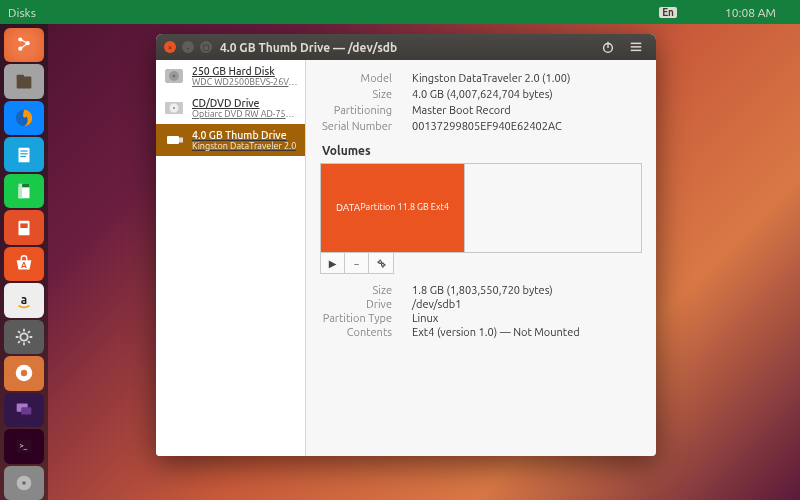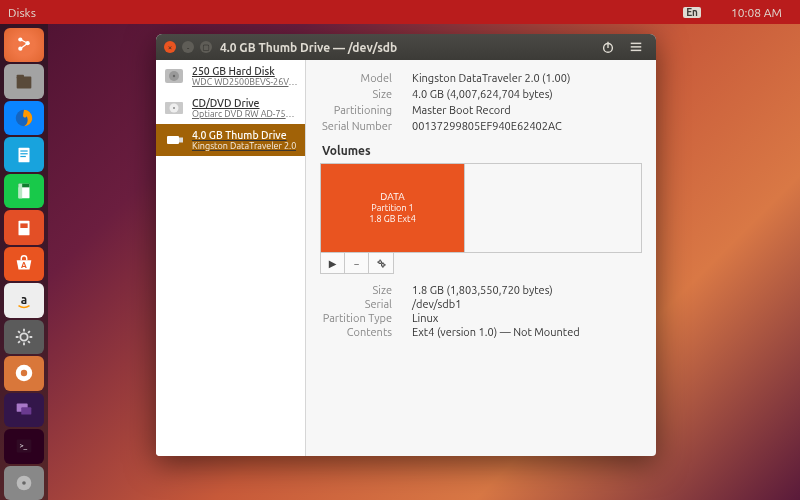--- a/index.html
+++ b/index.html
@@ -1,21 +1,21 @@
 <!DOCTYPE html>
 <html><head>
 <meta charset="utf-8">
 <style>
   * { box-sizing: border-box; margin: 0; padding: 0; font-family: Ubuntu, "Segoe UI", sans-serif; }
   body { width: 800px; height: 500px; overflow: hidden; background: linear-gradient(135deg, #4a1030 0%, #6b1e3f 25%, #c85a3a 55%, #d97845 75%, #5a1a3a 100%); position: relative; }
   
   
-  .menubar { position: absolute; top:0; left:0; right:0; height:24px; background:#b91c1c; color:#dfdbd2; display:flex; align-items:center; padding:8px 8px; font-size:12px; z-index:10;}
+  .menubar { position: absolute; top:0; left:0; right:0; height:24px; background:#15803d; color:#dfdbd2; display:flex; align-items:center; padding:8px 8px; font-size:12px; z-index:10;}
   .menubar .app-name { flex:0 0 auto; }
-  .menubar .tray { margin-left:auto; display:flex; gap:10px; align-items:center; }
+  .menubar .tray { margin-left:auto; display:flex; gap:16px; align-items:center; }
   .menubar .tray span { display:inline-flex; align-items:center; }
   .lang-badge { background:#dfdbd2; color:#3c3b37; font-size:10px; padding:0 3px; border-radius:2px; font-weight:bold;}
   
   
   .launcher { position:absolute; top:24px; left:0; width:48px; bottom:0; background: rgba(30,20,25,0.55); display:flex; flex-direction:column; align-items:center; padding-top:4px; gap:2px; z-index:5;}
   .launcher .tile { width:40px; height:40px; border-radius:6px; display:flex; align-items:center; justify-content:center; font-size:18px; color:#fff; position:relative;}
   .launcher .tile.dash { background: radial-gradient(circle,#f07746 40%,#e06530 100%); }
   .launcher .tile svg { width:22px; height:22px; }
   
   
@@ -38,21 +38,21 @@
   .dev-text .t2 { font-size:9px; opacity:0.75; white-space:nowrap; overflow:hidden; text-overflow:ellipsis;}
   .dev-item.selected .t2 { opacity:0.9; }
   
   .main { flex:1; padding:10px 14px 8px 14px; display:flex; flex-direction:column; }
   .kv { display:flex; margin:2px 0; font-size:11px; }
   .kv .k { width:92px; text-align:right; color:#888; padding-right:20px;}
   .kv .v { flex:1; color:#333; }
   .sec-title { font-weight:bold; font-size:12px; margin:10px 0 6px 2px; color:#333;}
   
   .vol-box { border:1px solid #c9c9c9; height:90px; display:flex; }
-  .vol-part { background:#e95420; color:#fff; display:flex; flex-direction:column; align-items:center; justify-content:center; font-size:9px; text-align:center; line-height:1.25; border-right:1px solid #c9c9c9;}
+  .vol-part { background:#e95420; color:#fff; display:flex; flex-direction:row; align-items:center; justify-content:center; font-size:9px; text-align:center; line-height:1.25; border-right:1px solid #c9c9c9;}
   .vol-part .p1 { font-size:10px; }
   .vol-free { flex:1; background:#fff; color:#666; display:flex; flex-direction:column; align-items:center; justify-content:center; font-size:9.5px; line-height:1.25;}
   
   .vol-tools { display:flex; border:1px solid #c9c9c9; border-top:none; width:fit-content; }
   .vol-tools button { width:24px; height:20px; background:#fafafa; border:none; border-right:1px solid #c9c9c9; display:flex; align-items:center; justify-content:center; font-size:10px; color:#444;}
   .vol-tools button:last-child { border-right:none; }
   
   .partinfo { margin-top:8px; }
 </style>
 </head>
@@ -293,21 +293,21 @@
             </svg>
           </button>
       </div>
 
       <div class="partinfo">
         <div class="kv">
             <div class="k">Size</div>
             <div class="v">1.8 GB (1,803,550,720 bytes)</div>
           </div>
         <div class="kv">
-            <div class="k">Serial</div>
+            <div class="k">Drive</div>
             <div class="v">/dev/sdb1</div>
           </div>
         <div class="kv">
             <div class="k">Partition Type</div>
             <div class="v">Linux</div>
           </div>
         <div class="kv">
             <div class="k">Contents</div>
             <div class="v">Ext4 (version 1.0) — Not Mounted</div>
           </div>

